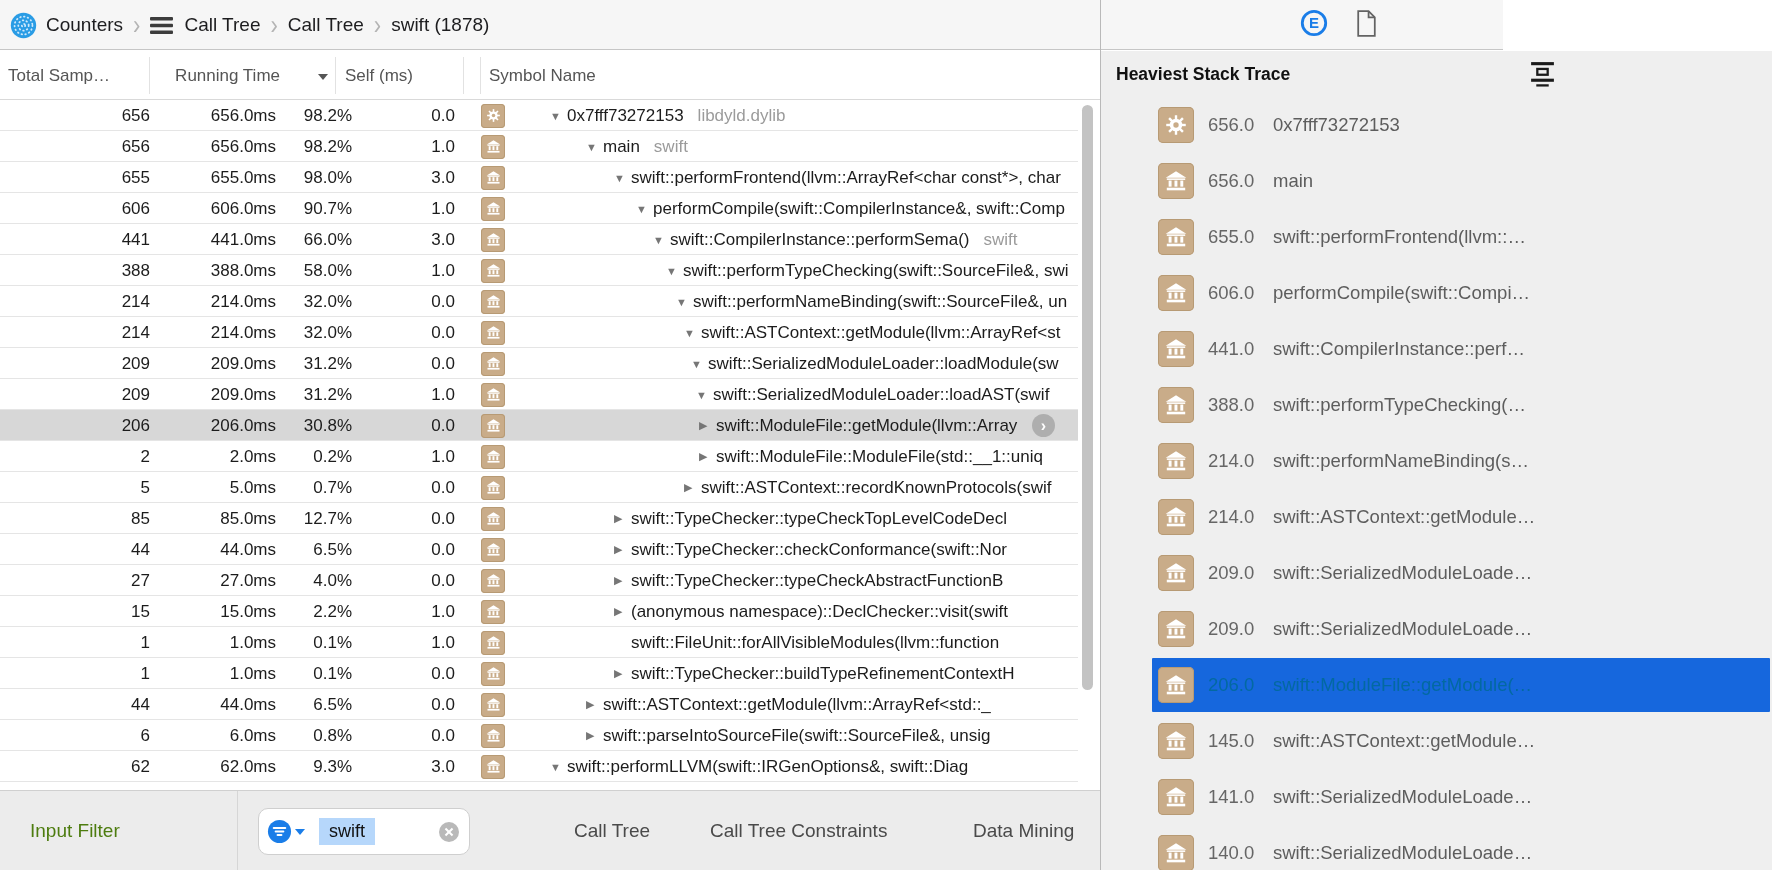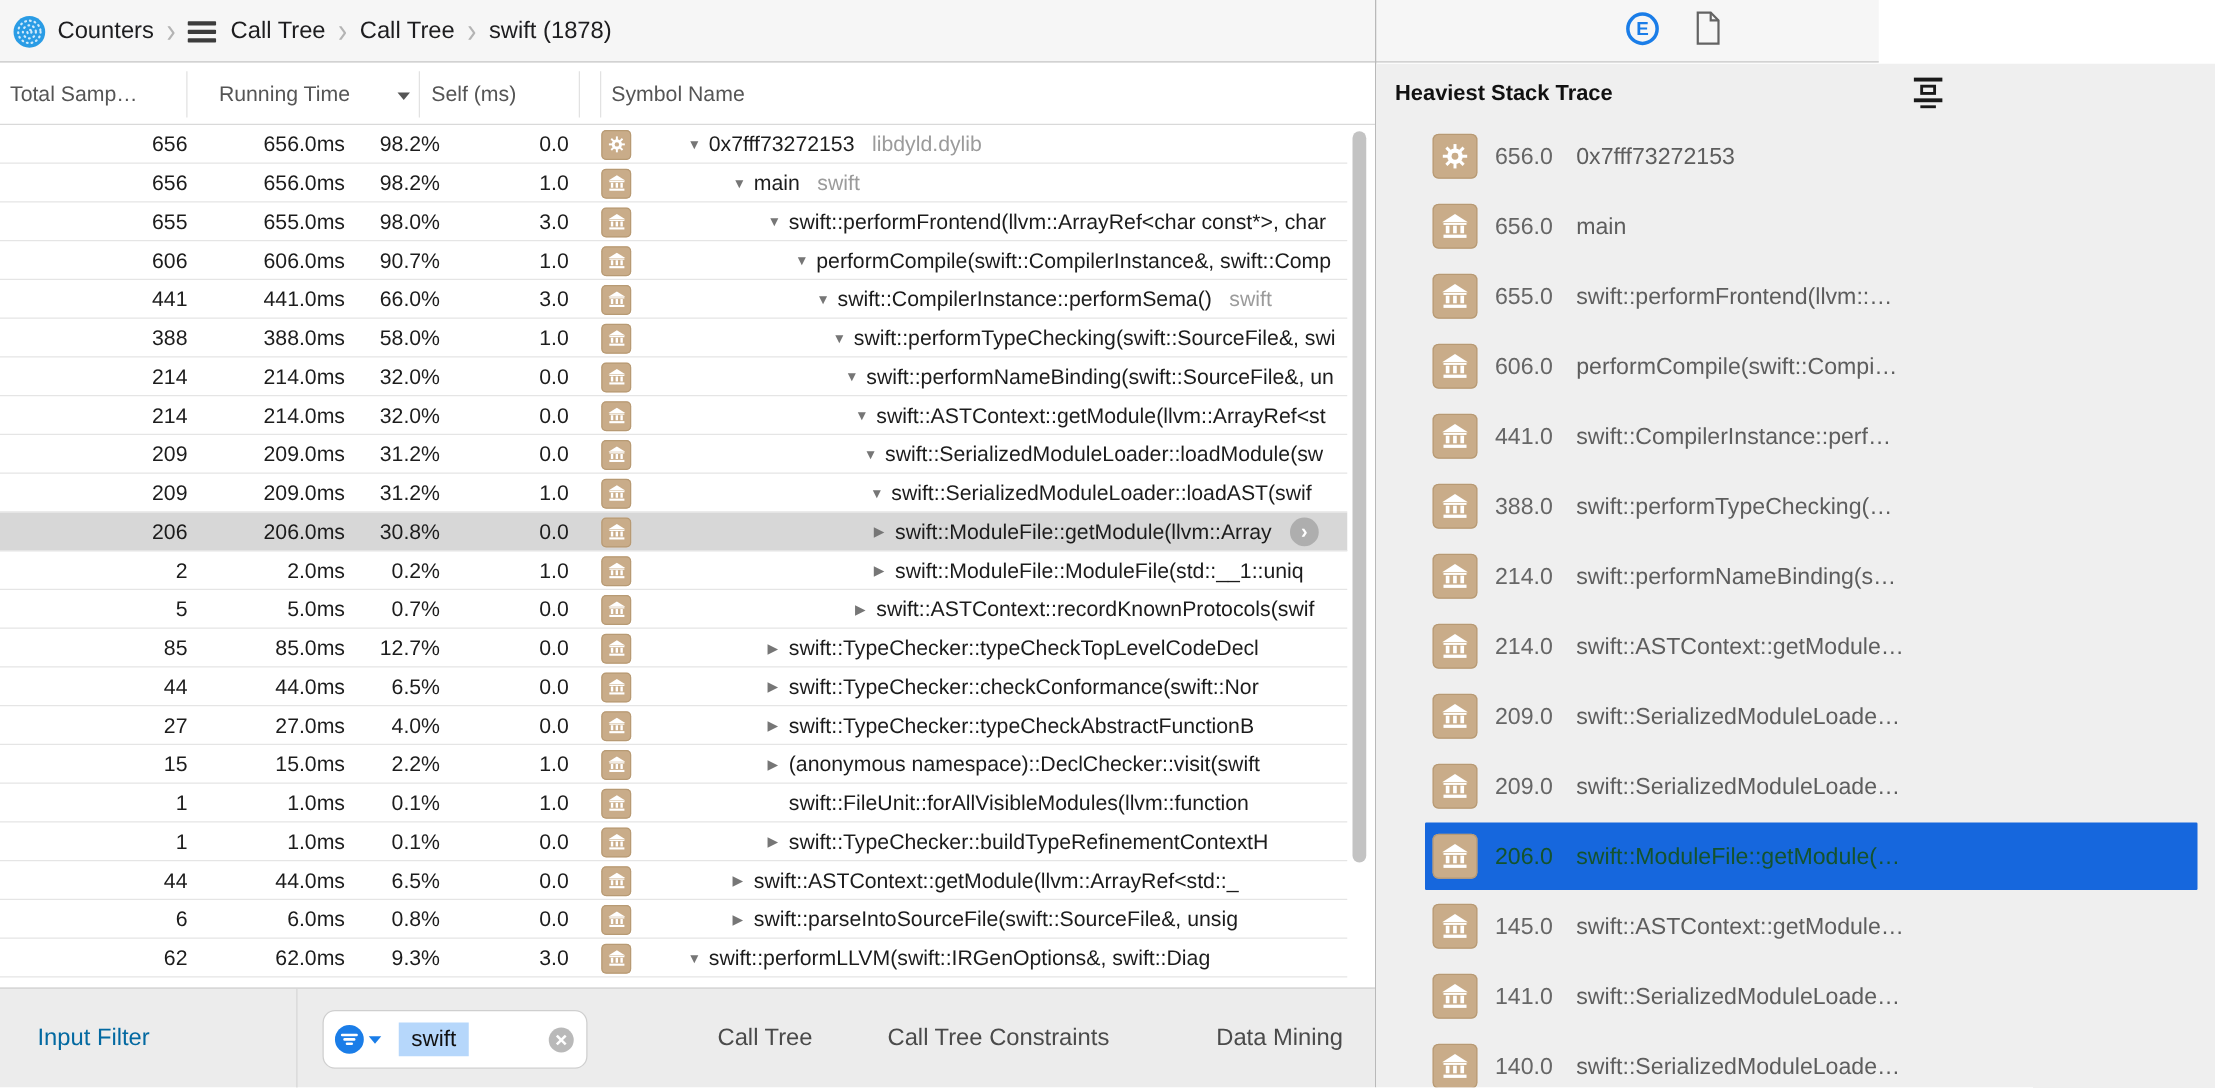--- a/index.html
+++ b/index.html
@@ -37,42 +37,42 @@
   .tri { display:inline-block; width:17px; font-size:11px; color:#767676; flex:none; }
   .symlabel { white-space:nowrap; }
   .liblabel { color:#9b9b9b; margin-left:14px; }
   .focus-arrow { position:absolute; left:1032px; top:4px; width:23px; height:23px; border-radius:50%; background:#aeaeae; color:#fff; font-size:16px; font-weight:bold; display:flex; align-items:center; justify-content:center; }
 
   .vscroll { position:absolute; left:1082px; top:54px; width:12px; height:636px; }
   .vthumb { position:absolute; left:0; top:0; width:11px; height:585px; border-radius:6px; background:#c3c3c3; }
 
   
   .botbar { position:absolute; left:0; top:790px; width:1100px; height:80px; background:#ececec; border-top:1px solid #d0d0d0; }
-  .botbar .label { position:absolute; left:30px; top:0; height:80px; display:flex; align-items:center; font-size:19px; color:#0369a1; }
+  .botbar .label { position:absolute; left:30px; top:0; height:80px; display:flex; align-items:center; font-size:19px; color:#4d7c0f; }
   .bdiv { position:absolute; left:237px; top:0; width:1px; height:80px; background:#d6d6d6; }
   .searchfield { position:absolute; left:258px; top:17px; width:212px; height:47px; background:#fff; border:1px solid #cfcfcf; border-radius:10px; display:flex; align-items:center; }
   .fchev { width:0; height:0; border-left:5px solid transparent; border-right:5px solid transparent; border-top:6px solid #1a7de8; margin-left:3px; }
   .query { margin-left:14px; font-size:18px; color:#111; background:#b6d7fb; padding:3px 10px; }
   .clearbtn { position:absolute; right:10px; width:20px; height:20px; border-radius:50%; background:#b9b9b9; }
   .clearbtn::before, .clearbtn::after { content:""; position:absolute; left:9px; top:5px; width:2px; height:10px; background:#fff; }
   .clearbtn::before { transform:rotate(45deg); } .clearbtn::after { transform:rotate(-45deg); }
   .seg { position:absolute; top:0; height:80px; display:flex; align-items:center; font-size:19px; color:#4a4a4a; white-space:nowrap; }
 
   
   .sidepanel { position:absolute; left:1101px; top:51px; width:671px; height:819px; background:#efefef; }
   .paneldivider { position:absolute; left:1100px; top:0; width:1px; height:870px; background:#b9b9b9; }
   .panelhead { position:absolute; left:15px; top:0; height:46px; display:flex; align-items:center; font-size:17.5px; font-weight:bold; color:#111; }
   .panelheadicon { position:absolute; left:428px; top:8px; }
-  .stacklist { position:absolute; left:0; top:46px; width:671px; height:773px; overflow:hidden; }
+  .stacklist { position:absolute; left:0; top:46px; width:671px; height:773px; overflow:hidden;padding-left:12px; }
   .srow { position:relative; width:671px; height:56px; }
   .sband { position:absolute; left:39px; right:14px; top:1px; height:54px; background:#1667dd; border-radius:1px; }
   .sicon { position:absolute; left:45px; top:10px; width:36px; height:36px; border-radius:5px; background:#c9ac89; box-shadow:inset 0 0 0 1px #b79a74; display:flex; align-items:center; justify-content:center; z-index:2; }
   .sval { position:absolute; left:95px; top:0; height:56px; display:flex; align-items:center; font-size:18.5px; color:#666; z-index:2; }
   .ssym { position:absolute; left:160px; right:24px; top:0; height:56px; display:flex; align-items:center; font-size:18.5px; color:#5d5d5d; white-space:nowrap; overflow:hidden; z-index:2; }
-  .srow.selected .sval, .srow.selected .ssym { color:#14532d; }
+  .srow.selected .sval, .srow.selected .ssym { color:#0369a1; }
 </style>
 </head>
 <body>
 
 <div class="toolbar">
   <div class="crumbs">
     <span class="appicon">
       <svg width="27" height="27" viewBox="0 0 26 26">
           <circle cx="13" cy="13" r="12.2" fill="#2a9ce5"></circle>
           <g fill="none" stroke="#cfe9fb" stroke-width="1.7" stroke-linecap="round" stroke-dasharray="0.6 3.1">

